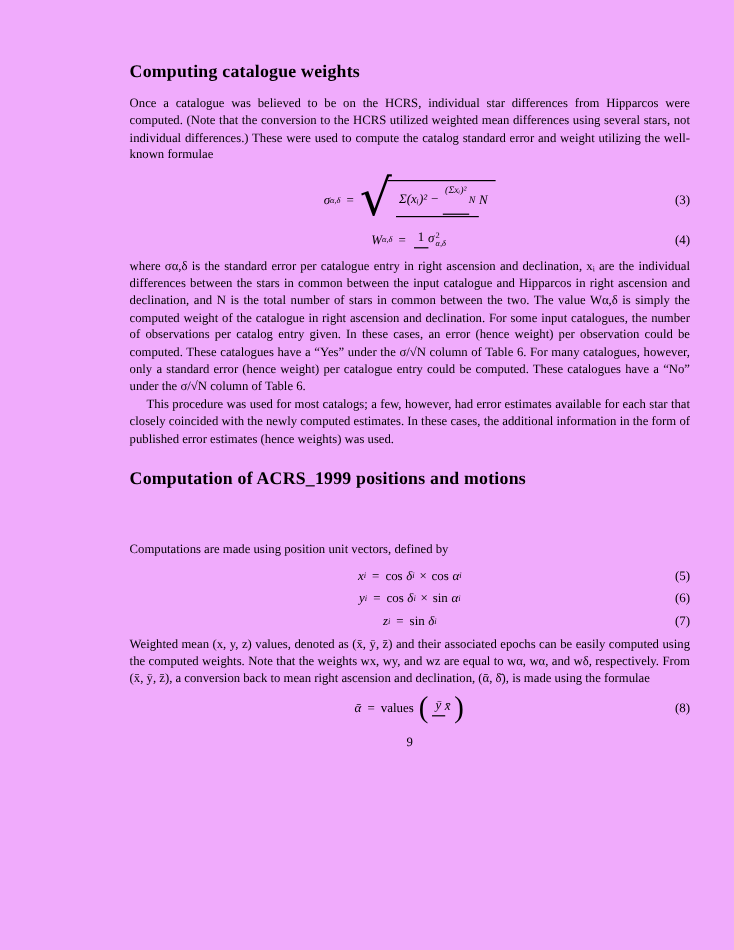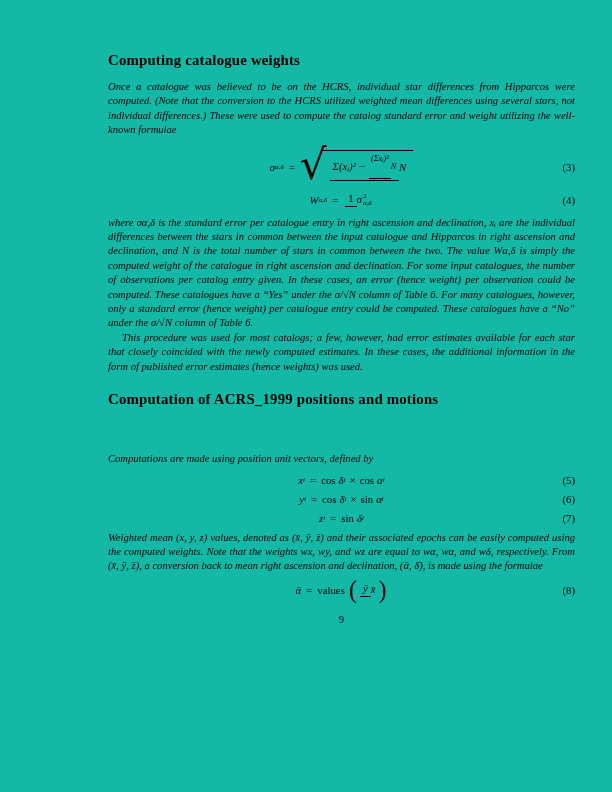--- a/index.html
+++ b/index.html
@@ -1,19 +1,19 @@
 <!DOCTYPE html>
 <html><head>
 <meta charset="utf-8">
 <style>
   html,body{margin:0;padding:0;background:#ffffff;}
   .sheet{
     position:relative;
     width:612px;height:792px;
-    background:#14b8a6;
+    background:#f0abfc;
     overflow:hidden;
     font-family:"Liberation Serif","DejaVu Serif",serif;
     color:#000;
   }
   .column{
     position:absolute;
     left:108px;top:52px;
     width:467px;
   }
   h1{
@@ -26,21 +26,20 @@
   h2{
     font-size:11.8px;
     font-weight:bold;
     margin:2px 0 9px 0;
   }
   p.body{
     font-size:10.6px;
     line-height:14.4px;
     text-align:justify;
     margin:0 0 6px 0;
-    font-style:italic;
   }
   p.noskip{margin-bottom:0;}
   p.indent{text-indent:14px;margin:0 0 15px 0;}
   p.connector{margin:2px 0 2px 0;text-align:left;}
   
   .eqrow{
     position:relative;
     display:flex;
     justify-content:center;
     align-items:center;

